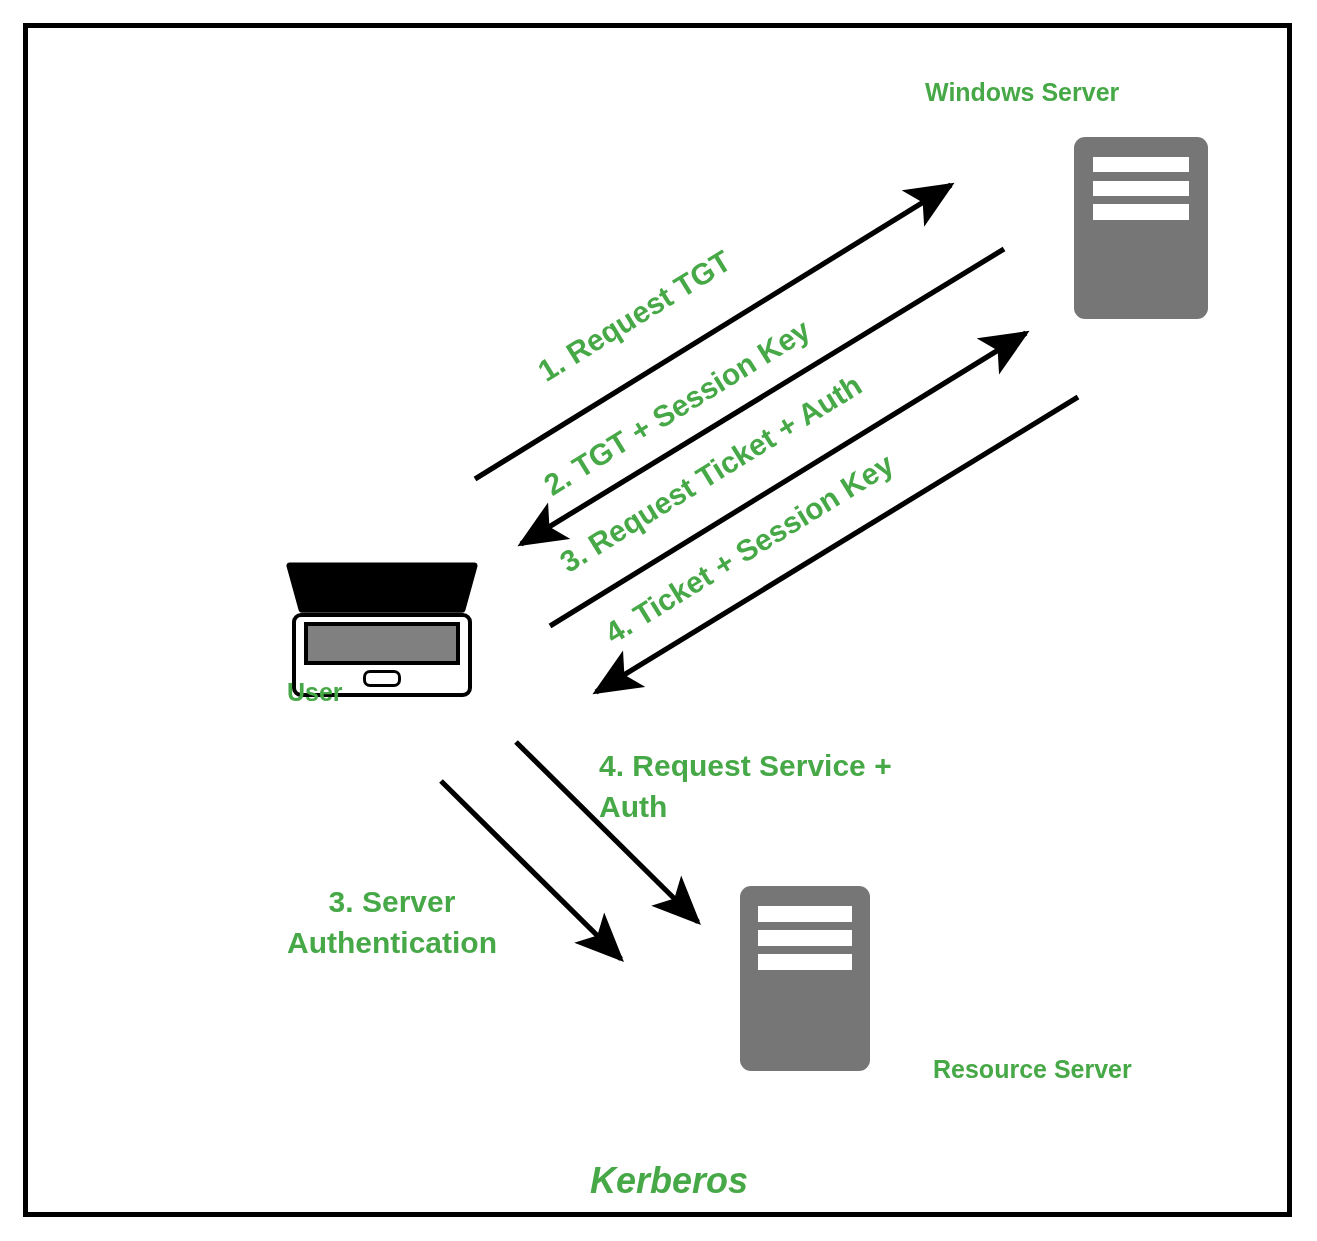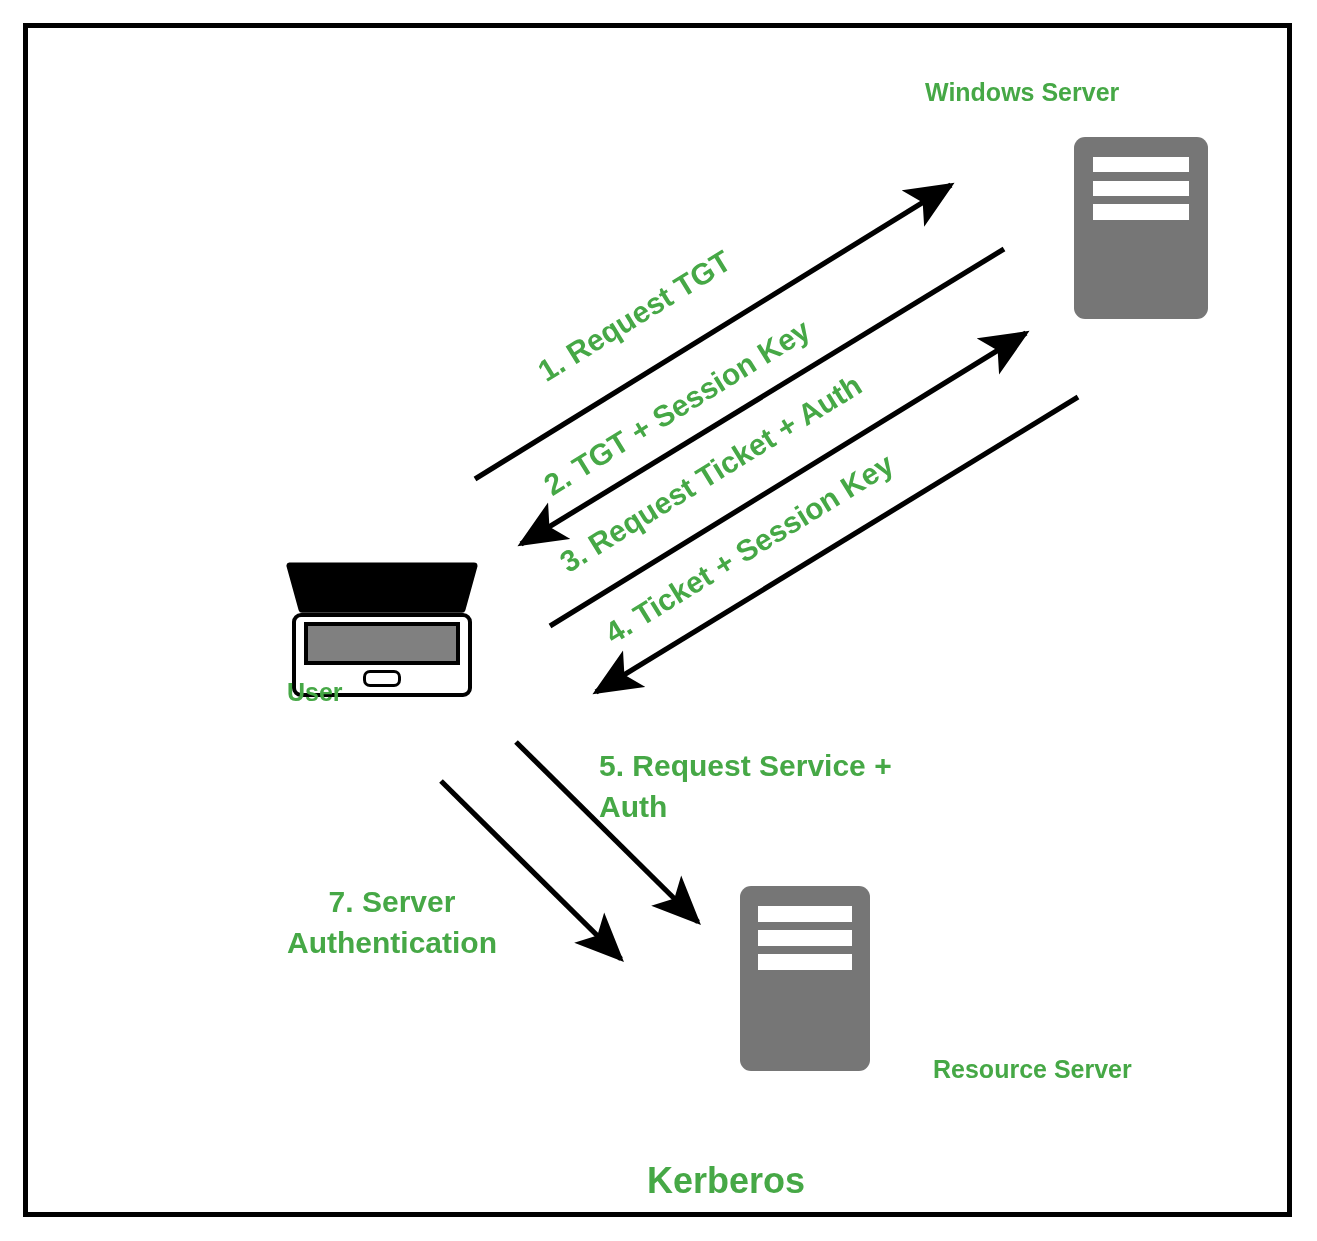--- a/index.html
+++ b/index.html
@@ -197,19 +197,19 @@
   <div class="title-label" style="left:889px; top:1055px;margin-left:44px;">Resource Server</div>
 
   <div class="flow-label" style="left:541px; top:357px; transform: rotate(-31.7deg);">1. Request TGT</div>
 
   <div class="flow-label" style="left:547px; top:471px; transform: rotate(-31.7deg);">2. TGT + Session Key</div>
 
   <div class="flow-label" style="left:563px; top:548px; transform: rotate(-31.7deg);">3. Request Ticket + Auth</div>
 
   <div class="flow-label" style="left:608px; top:619px; transform: rotate(-31.7deg);">4. Ticket + Session Key</div>
 
-  <div class="flow-label flat" style="left:599px; top:746px; width:350px; line-height:1.35;">5. Request Service + Auth</div>
-
-  <div class="flow-label flat" style="left:262px; top:882px; width:260px; line-height:1.35; text-align:center;">7. Server Authentication</div>
-
-  <div class="title-label" style="left:647px; top:1160px; font-size:36px;">Kerberos</div>
+  <div class="flow-label flat" style="left:599px; top:746px; width:350px; line-height:1.35;">4. Request Service + Auth</div>
+
+  <div class="flow-label flat" style="left:262px; top:882px; width:260px; line-height:1.35; text-align:center;">3. Server Authentication</div>
+
+  <div class="title-label" style="left:590px; top:1160px; font-size:36px;font-style:italic;">Kerberos</div>
 
 </div>
 
 </body></html>

